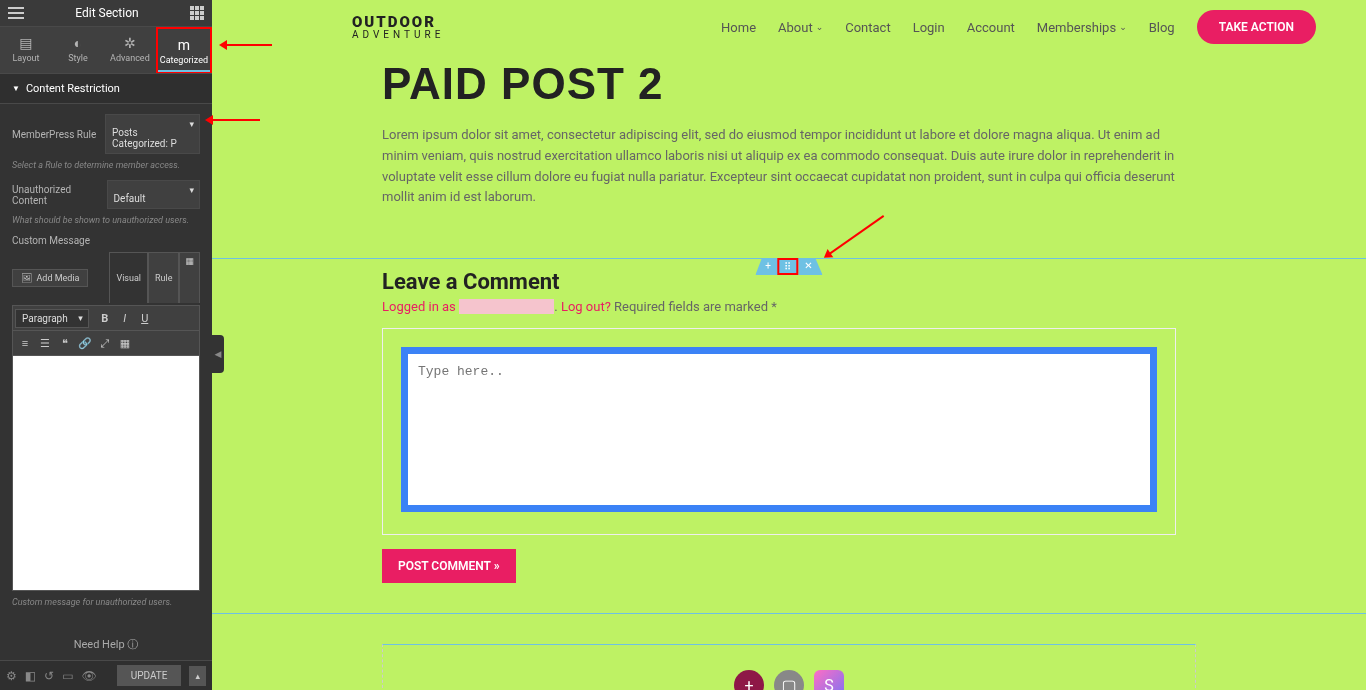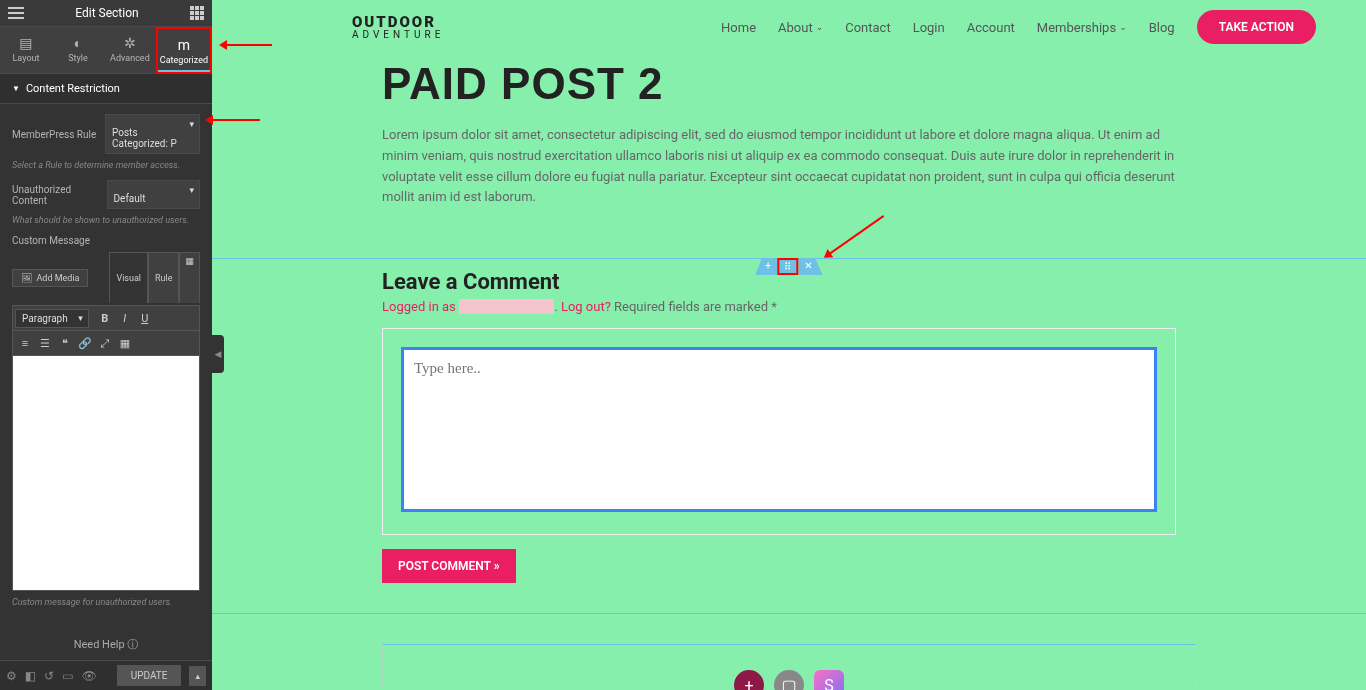--- a/index.html
+++ b/index.html
@@ -41,21 +41,21 @@
 .tb-btn.bold{font-weight:bold;}
 .tb-btn.italic{font-style:italic;}
 .tb-btn.underline{text-decoration:underline;}
 .toolbar-row2{display:flex;background:#404040;border:1px solid #555;border-top:none;padding:2px;}
 .editor-area{background:#fff;border:1px solid #555;border-top:none;height:235px;margin-bottom:6px;}
 .need-help{text-align:center;font-size:11px;color:#aaa;padding:20px 0;cursor:pointer;}
 .bottom-bar{display:flex;align-items:center;background:#2f2f2f;padding:4px 6px;gap:8px;border-top:1px solid #494949;}
 .bb-icon{color:#888;font-size:12px;cursor:pointer;}
 .update-btn{background:#555;color:#ccc;font-size:10px;padding:5px 14px;margin-left:auto;cursor:pointer;}
 .bb-more{background:#555;color:#ccc;padding:5px 6px;font-size:9px;cursor:pointer;}
-.preview{flex:1;background:#86efac;position:relative;overflow:hidden;}
+.preview{flex:1;background:#bef264;position:relative;overflow:hidden;}
 .topnav{display:flex;align-items:center;padding:10px 50px 10px 140px;}
 .logo{font-weight:900;font-size:15px;letter-spacing:2px;color:#222;line-height:1;}
 .logo .sub{font-size:10px;letter-spacing:4px;font-weight:400;}
 .nav-links{margin-left:auto;display:flex;gap:22px;align-items:center;}
 .nav-link{font-size:13px;color:#555;cursor:pointer;display:flex;align-items:center;gap:3px;}
 .nav-chev{font-size:9px;}
 .cta-btn{background:#e91e63;color:#fff;font-size:12px;font-weight:600;padding:10px 22px;border-radius:20px;cursor:pointer;}
 .content{padding:5px 190px 30px 170px;}
 .post-title{font-size:44px;font-weight:900;letter-spacing:1px;color:#222;margin-bottom:16px;font-family:"Arial Black",sans-serif;}
 .post-body{font-size:13px;color:#666;line-height:1.6;margin-bottom:20px;}
@@ -63,21 +63,21 @@
 .section-handle{position:absolute;top:-1px;left:50%;transform:translateX(-50%);display:flex;}
 .sh-btn{background:#6ec1e4;color:#fff;font-size:10px;padding:2px 6px;cursor:pointer;}
 .sh-left{clip-path:polygon(30% 0,100% 0,100% 100%,0 100%);padding-left:10px;}
 .sh-right{clip-path:polygon(0 0,70% 0,100% 100%,0 100%);padding-right:10px;}
 .sh-mid{border:2px solid red;padding:1px 5px;position:relative;z-index:2;}
 .leave-title{font-size:22px;font-weight:700;color:#222;margin-bottom:5px;}
 .comment-meta{font-size:13px;color:#666;margin-bottom:14px;}
 .comment-meta .lnk{color:#e91e63;cursor:pointer;}
 .blur-name{background:#f5c4cd;color:transparent;padding:0 35px;}
 .comment-box{border:1px solid #eee;padding:18px;}
-.comment-textarea{width:100%;border:3px solid #3b82f6;padding:10px;font-size:15px;color:#999;height:165px;resize:none;font-family:Liberation Serif, serif;}
+.comment-textarea{width:100%;border:7px solid #3b82f6;padding:10px;font-size:13px;color:#999;height:165px;resize:none;font-family:Liberation Mono, monospace;}
 .post-comment-btn{background:#e91e63;color:#fff;font-size:12px;font-weight:600;padding:10px 16px;margin-top:14px;cursor:pointer;border:none;}
 .widget-area{margin:30px 170px 0;border:1px dashed #ccc;padding:25px;text-align:center;border-top:1px solid #6ec1e4;}
 .widget-icons{display:flex;justify-content:center;gap:10px;margin-bottom:8px;}
 .wi{width:30px;height:30px;border-radius:50%;display:flex;align-items:center;justify-content:center;color:#fff;font-size:16px;cursor:pointer;}
 .wi-plus{background:#8e1847;}
 .wi-folder{background:#888;}
 .wi-s{background:linear-gradient(135deg,#ff6ec4,#7873f5);border-radius:6px;}
 .collapse-handle{position:absolute;left:212px;top:335px;width:12px;height:38px;background:#333;border-radius:0 4px 4px 0;display:flex;align-items:center;justify-content:center;color:#888;font-size:9px;cursor:pointer;z-index:5;}
 .arrow-red{position:absolute;background:red;height:2px;}
 .arrow-red::before{content:"";position:absolute;left:-8px;top:-4px;border:5px solid transparent;border-right:8px solid red;}

